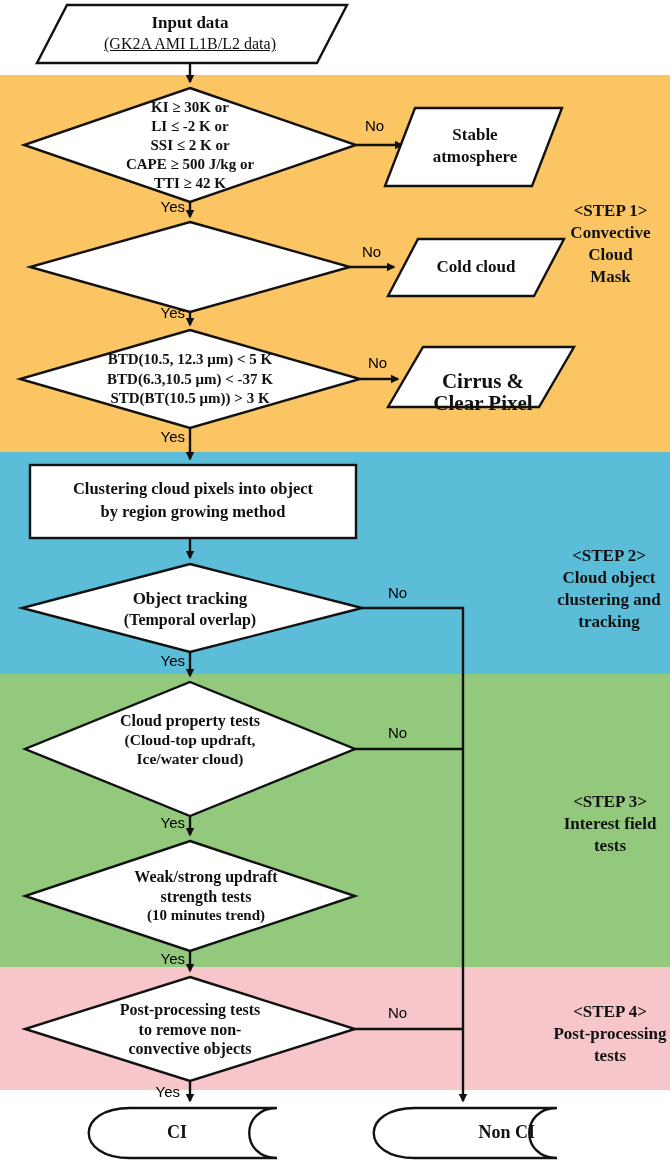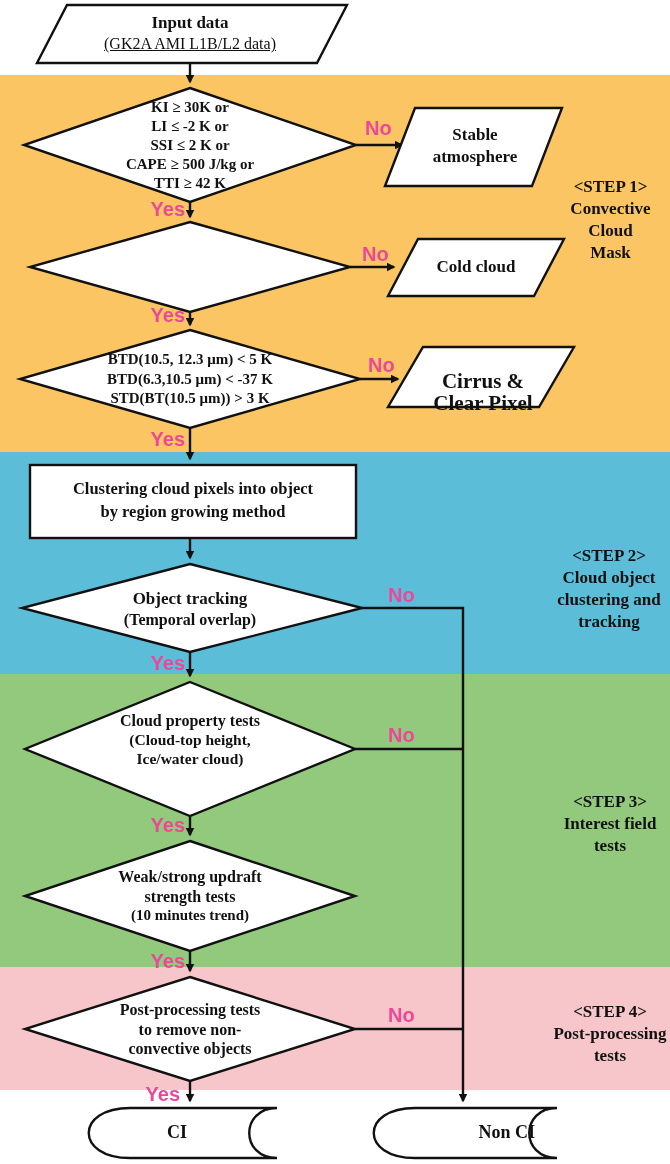--- a/index.html
+++ b/index.html
@@ -6,21 +6,21 @@
   .canvas {
     position:relative; width:670px; height:1164px; background:#ffffff;
     font-family:"Liberation Serif", serif; overflow:hidden; color:#111;
   }
   .band { position:absolute; left:0; width:670px; z-index:1; }
   svg.layer { position:absolute; left:0; top:0; z-index:2; }
   .lbl { position:absolute; z-index:3; text-align:center; font-weight:bold; }
   .lbl span { display:block; }
   .yn {
     position:absolute; z-index:3; font-family:"Liberation Sans", sans-serif;
-    font-weight:700; font-size:20px; color:#ec4899;
+    font-weight:400; font-size:15px; color:#000000;
   }
   .step { line-height:22px; font-size:17px; }
   .normal { font-weight:normal;text-decoration:underline; }
 </style>
 </head>
 <body>
 
 <div class="canvas">
 
   <div class="band" style="top: 75px; height: 377px; background-color: rgb(251, 197, 100);"></div>
@@ -96,21 +96,21 @@
     <span>BTD(10.5, 12.3 μm) &lt; 5 K</span>
     <span>BTD(6.3,10.5 μm) &lt; -37 K</span>
     <span>STD(BT(10.5 μm)) &gt; 3 K</span>
   </div>
 
   <div class="lbl" style="left:408px;top:370px;width:150px;font-size:21px;line-height:22px;">
     <span>Cirrus &amp;</span>
     <span>Clear Pixel</span>
   </div>
 
-  <div class="lbl step" style="left:553px;top:176px;width:115px;">
+  <div class="lbl step" style="left:553px;top:200px;width:115px;">
     <span>&lt;STEP 1&gt;</span>
     <span>Convective</span>
     <span>Cloud</span>
     <span>Mask</span>
   </div>
 
   <div class="lbl" style="left:35px;top:477px;width:316px;font-size:16.5px;line-height:23px;">
     <span>Clustering cloud pixels into object</span>
     <span>by region growing method</span>
   </div>
@@ -122,25 +122,25 @@
 
   <div class="lbl step" style="left:548px;top:545px;width:122px;">
     <span>&lt;STEP 2&gt;</span>
     <span>Cloud object</span>
     <span>clustering and</span>
     <span>tracking</span>
   </div>
 
   <div class="lbl" style="left:70px;top:711px;width:240px;font-size:15.5px;line-height:19px;">
     <span style="font-size:16px;">Cloud property tests</span>
-    <span>(Cloud-top height,</span>
+    <span>(Cloud-top updraft,</span>
     <span>Ice/water cloud)</span>
   </div>
 
-  <div class="lbl" style="left:70px;top:867px;width:240px;font-size:16px;line-height:19.5px;">
+  <div class="lbl" style="left:86px;top:867px;width:240px;font-size:16px;line-height:19.5px;">
     <span>Weak/strong updraft</span>
     <span>strength tests</span>
     <span style="font-size:15px;">(10 minutes trend)</span>
   </div>
 
   <div class="lbl step" style="left:550px;top:791px;width:120px;">
     <span>&lt;STEP 3&gt;</span>
     <span>Interest field</span>
     <span>tests</span>
   </div>

